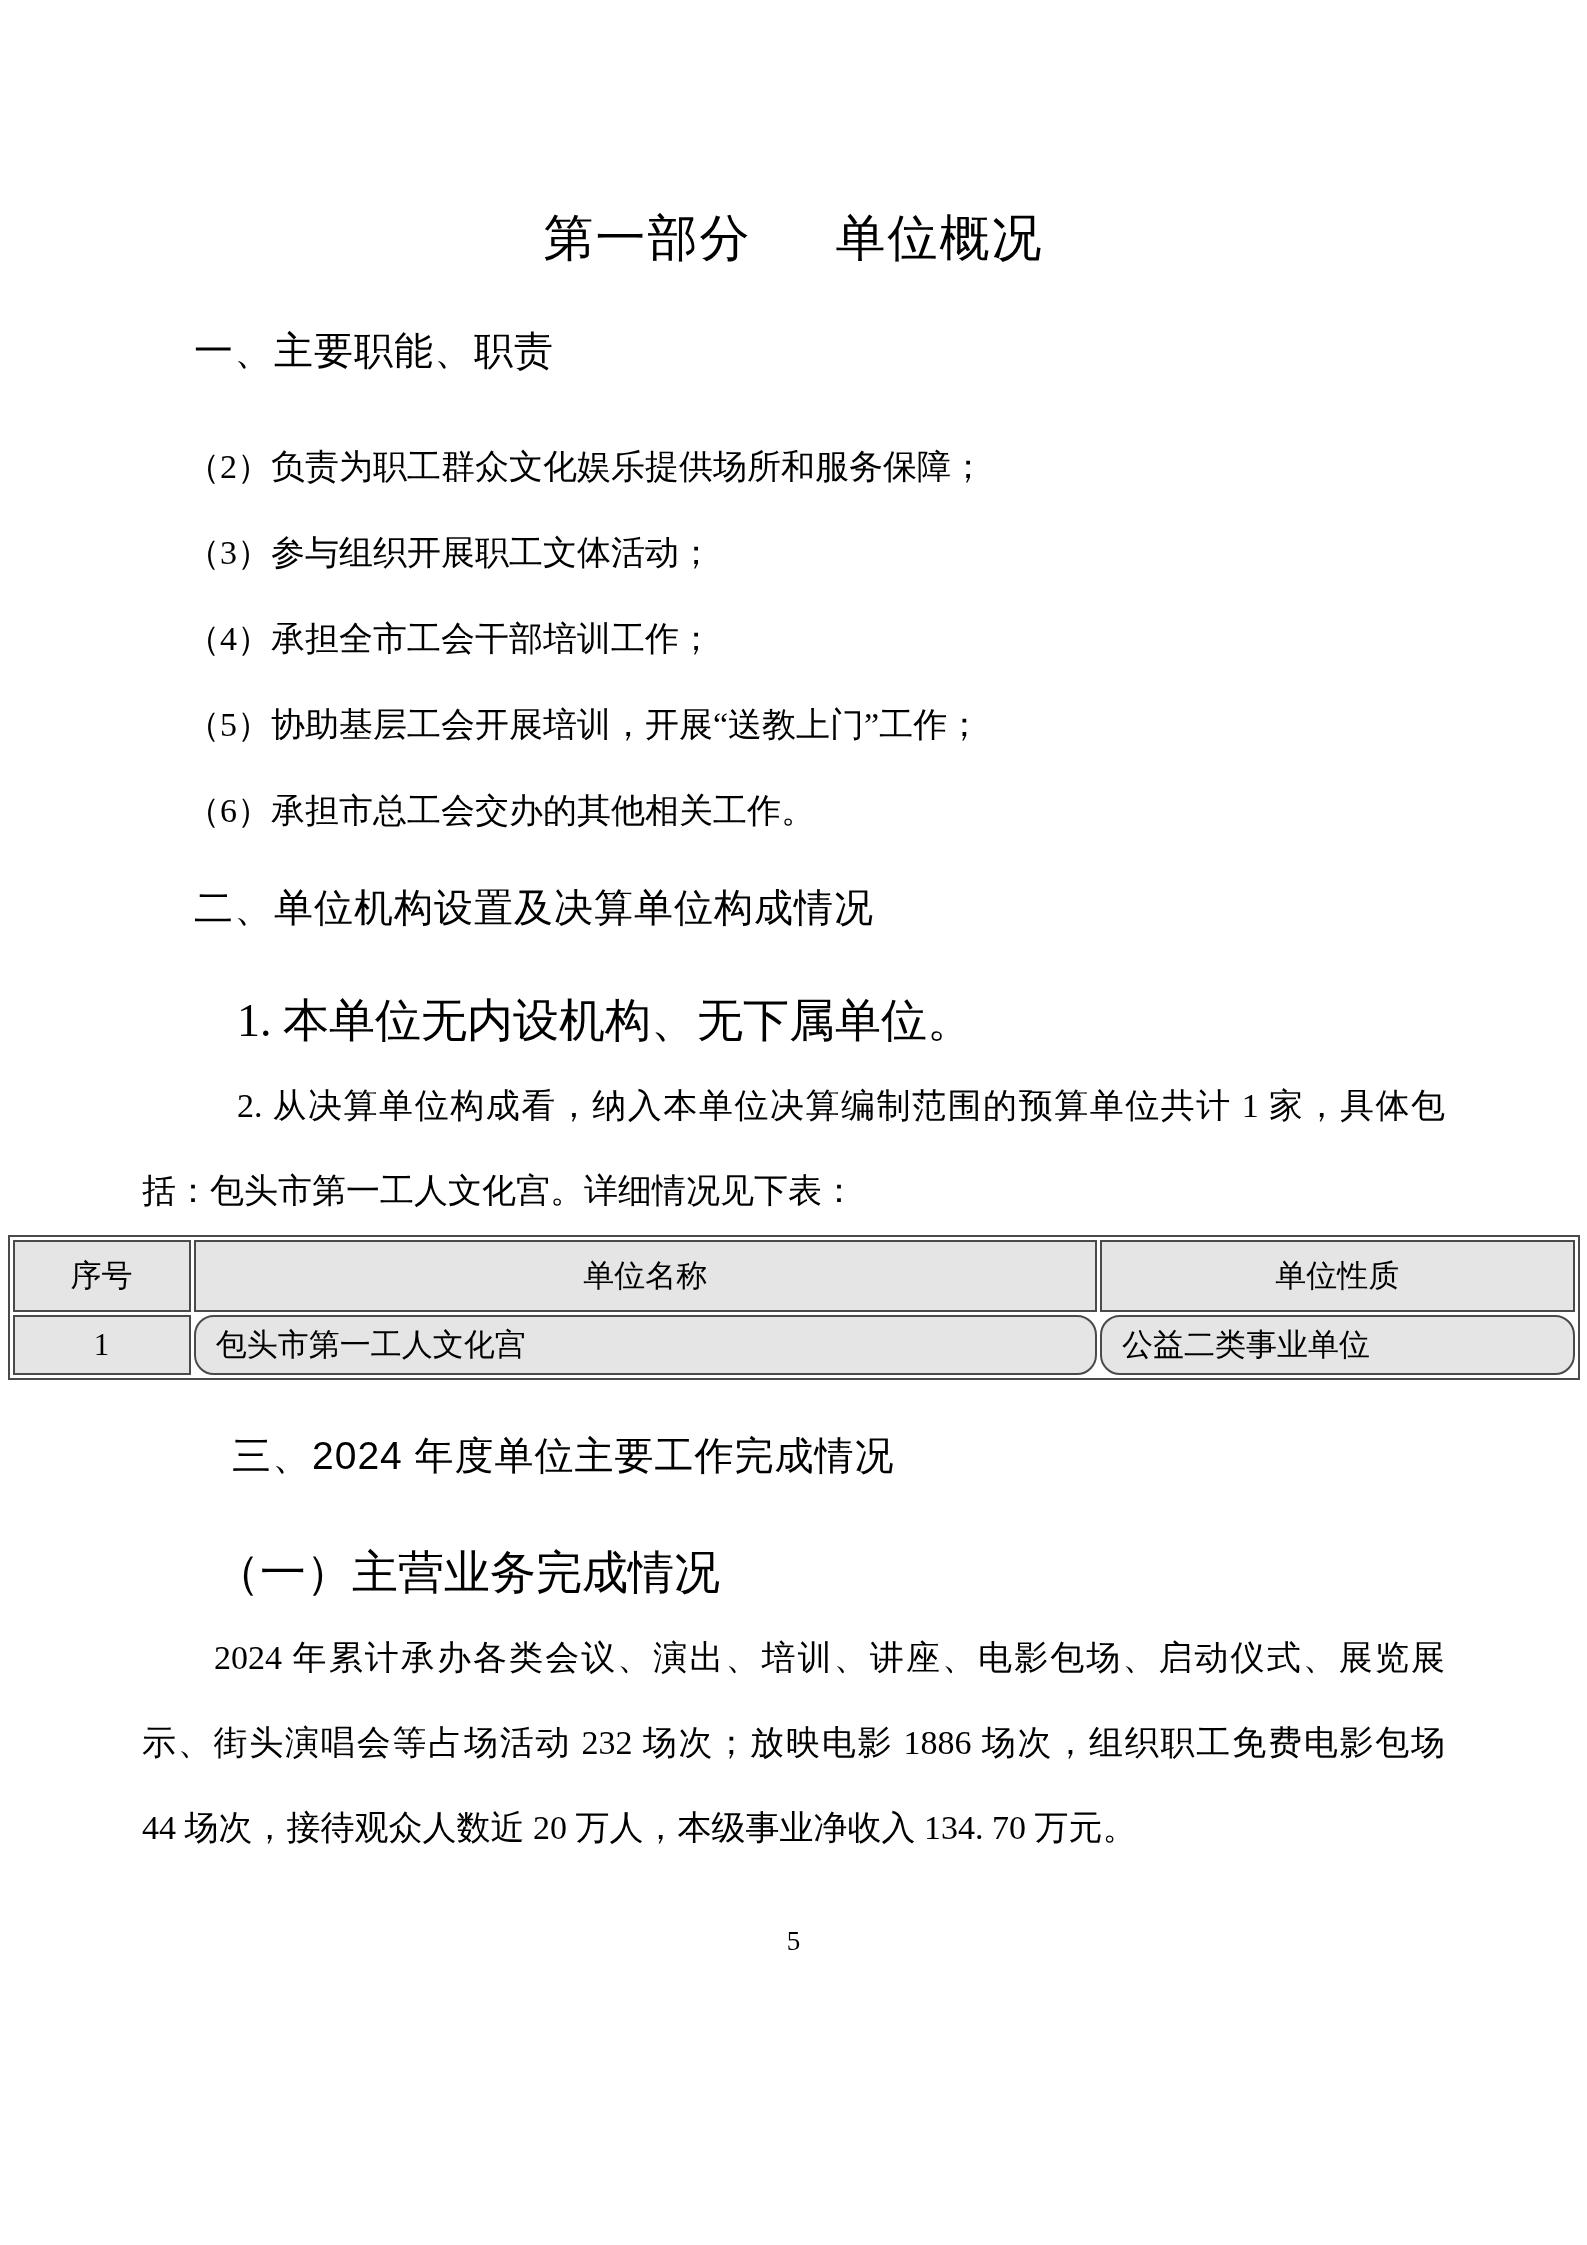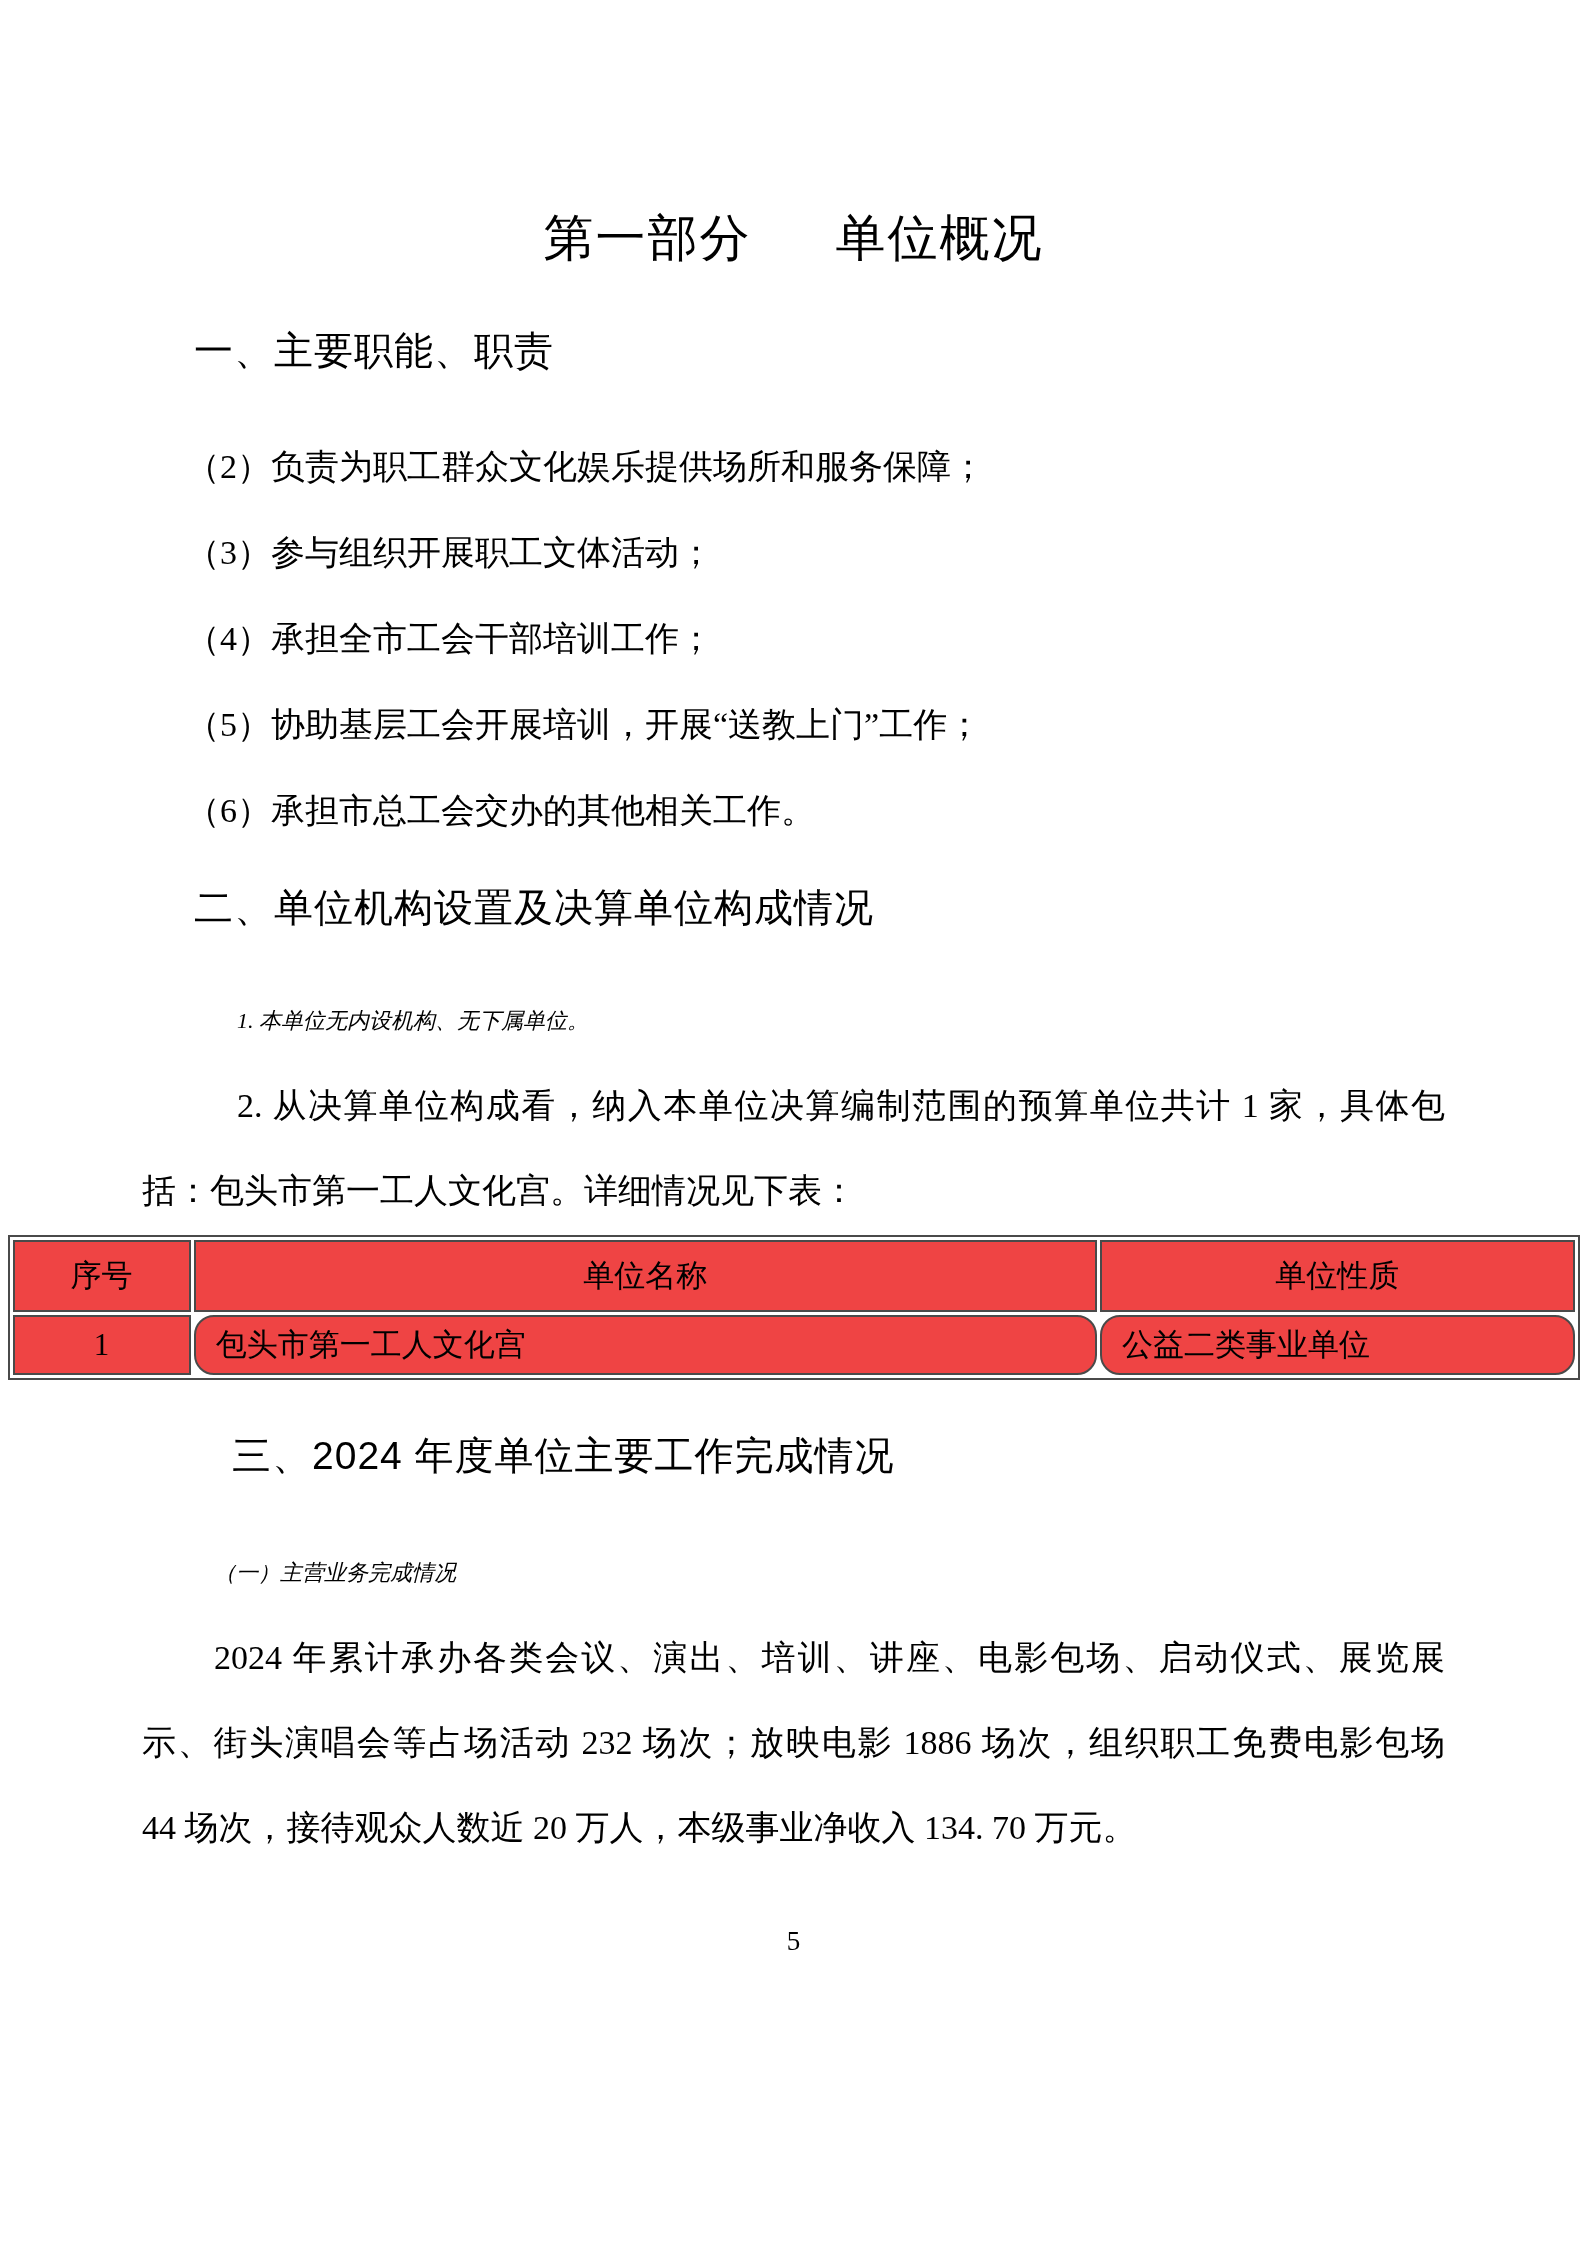--- a/index.html
+++ b/index.html
@@ -20,42 +20,42 @@
   .h1{
     font-family:"Liberation Sans","DejaVu Sans",sans-serif;
     font-weight:400;font-size:39px;line-height:48px;
     letter-spacing:1px;
   }
   .h1.s1{margin:54px 0 0 52px;}
   .h1.s2{margin:30px 0 0 52px;}
   .h1.s3{margin:52px 0 0 90px;}
   .func-list{margin-top:49px;}
   .func-item{font-size:34px;line-height:86px;text-indent:44px;white-space:nowrap;}
-  .para{font-size:22px;line-height:85px;margin:0;font-style:italic;}
+  .para{font-size:46px;line-height:85px;margin:0;}
   .para.num-indent{text-indent:95px;}
   .para.sub{text-indent:72px;margin-top:50px;}
   .para.sub2{text-indent:72px;margin-top:0;}
   .pgroup{margin:0;}
   .pline{font-size:34px;line-height:85px;}
   .pline.first{text-indent:72px;}
   .pline.firstnum{text-indent:95px;}
   .pline.jl{text-align:justify;text-align-last:justify;}
   .para1{margin-top:46px;}
   .unit-table{
     width:1572px;margin:2px auto 0;
     border-collapse:separate;border-spacing:3px;
     border:2px solid #4a4a4a;
     table-layout:fixed;
   }
   .unit-table td{
     border:2px solid #4a4a4a;
     font-size:31px;
     padding:0;
     vertical-align:middle;
-    background:#ef4444;
+    background:#e5e5e5;
   }
   .unit-table tr.thead td{height:68px;text-align:center;}
   .unit-table tr.tdata td{height:56px;}
   .unit-table td.c{text-align:center;}
   .unit-table td.l{text-align:left;padding-left:20px;border-radius:20px;}
   .col-idx{width:178px;}
   .col-name{width:902px;}
   .col-type{width:474px;}
   .page-number{
     margin-top:56px;

